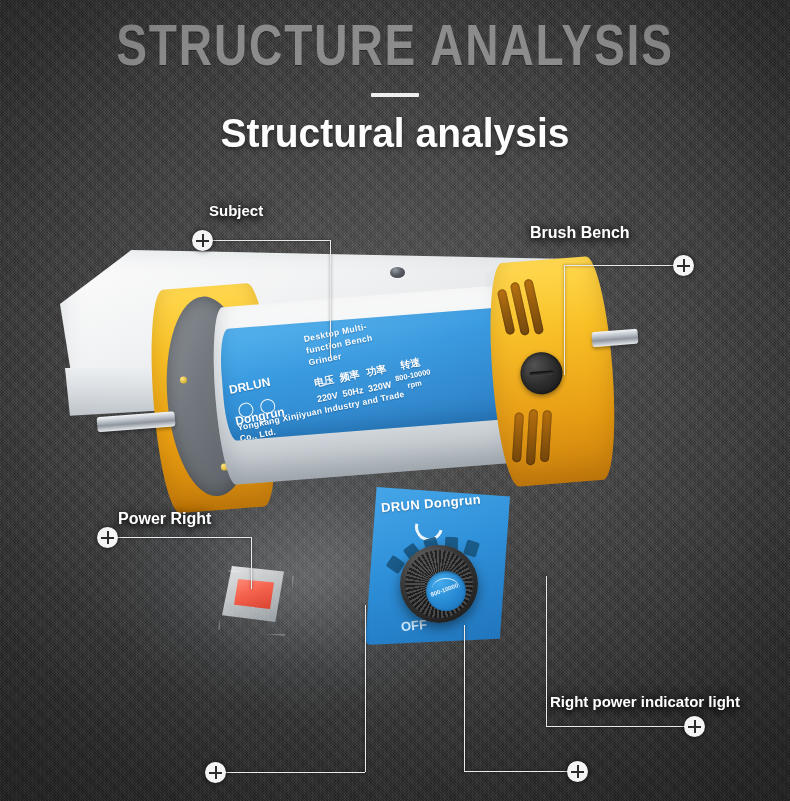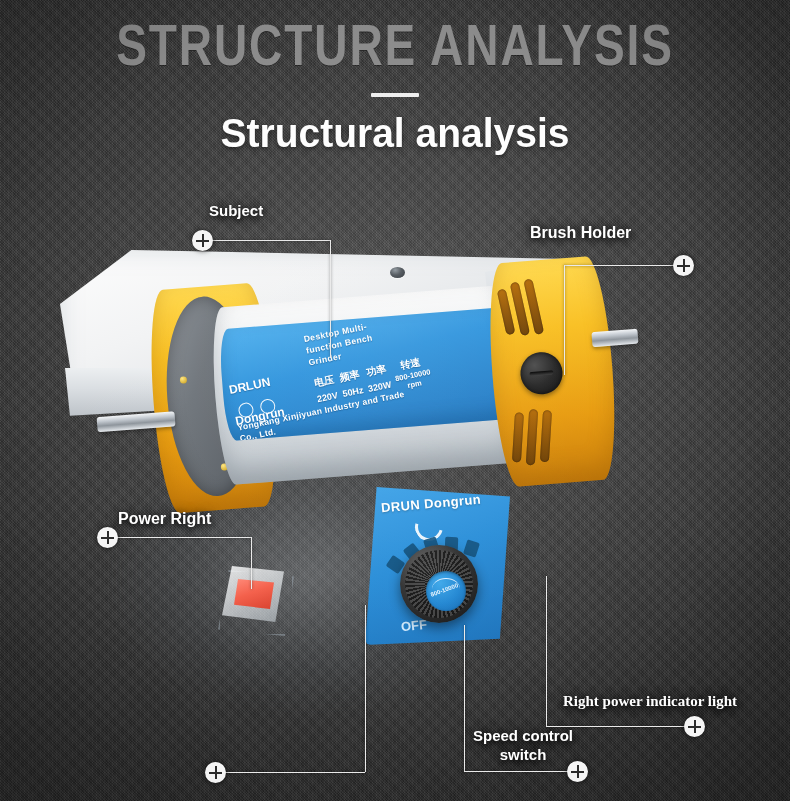--- a/index.html
+++ b/index.html
@@ -35,21 +35,21 @@
   .hdr .rule{width:48px;height:4px;background:#efefef;margin:30px auto 0;border-radius:1px;}
   .hdr h2{
     margin:0;padding-top:14px;
     font-size:39px;line-height:1;font-weight:bold;color:#fdfdfd;
     transform:scaleY(1.06);transform-origin:50% 0;
     text-shadow:0 2px 5px rgba(0,0,0,.55);
   }
 
   
   .lbl{position:absolute;color:#fff;font-weight:bold;font-size:15px;line-height:19px;
-       text-shadow:0 2px 6px rgba(0,0,0,.85),0 0 12px rgba(0,0,0,.6);white-space:pre-line;text-align:center;}
+       text-shadow:0 2px 6px rgba(0,0,0,.85),0 0 12px rgba(0,0,0,.6);white-space:pre-line;}
   .lbl.big{font-size:16px;}
 
   
   .ln{position:absolute;background:#eaeaea;box-shadow:0 0 3px rgba(0,0,0,.55);}
   .ln.h{height:1px;}
   .ln.v{width:1px;}
 
   
   .mk{position:absolute;width:21px;height:21px;border-radius:50%;
       background:#f4f4f4;box-shadow:0 0 5px rgba(0,0,0,.7);}
@@ -279,38 +279,36 @@
     <div class="shaft" style="left:500px;top:76px;width:46px;"></div>
   </div>
 
   <div class="vig"></div>
 
   <div class="lbl" style="left:209px;top:201px;">Subject</div>
   <div class="ln h" style="left:212px;top:240px;width:118px;"></div>
   <div class="ln v" style="left:330px;top:240px;height:118px;"></div>
   <div class="mk" style="left:192px;top:230px;"></div>
 
-  <div class="lbl big" style="left:530px;top:223px;">Brush Holder</div>
+  <div class="lbl big" style="left:530px;top:223px;">Brush Bench</div>
   <div class="ln h" style="left:564px;top:265px;width:120px;"></div>
   <div class="ln v" style="left:564px;top:265px;height:110px;"></div>
   <div class="mk" style="left:673px;top:255px;"></div>
 
   <div class="lbl big" style="left:118px;top:509px;">Power Right</div>
   <div class="ln h" style="left:116px;top:537px;width:135px;"></div>
   <div class="ln v" style="left:251px;top:537px;height:52px;"></div>
   <div class="mk" style="left:97px;top:527px;"></div>
 
   <div class="ln v" style="left:365px;top:605px;height:167px;"></div>
   <div class="ln h" style="left:215px;top:772px;width:150px;"></div>
   <div class="mk" style="left:205px;top:762px;"></div>
 
-  <div class="lbl" style="left:473px;top:726px;">Speed control
-switch</div>
   <div class="ln v" style="left:464px;top:625px;height:146px;"></div>
   <div class="ln h" style="left:464px;top:771px;width:113px;"></div>
   <div class="mk" style="left:567px;top:761px;"></div>
 
-  <div class="lbl" style="left:563px;top:692px;font-family:Liberation Serif, serif;">Right power indicator light</div>
+  <div class="lbl" style="left:550px;top:692px;">Right power indicator light</div>
   <div class="ln v" style="left:546px;top:576px;height:150px;"></div>
   <div class="ln h" style="left:546px;top:726px;width:138px;"></div>
   <div class="mk" style="left:684px;top:716px;"></div>
 
 </div>
 
 </body></html>

